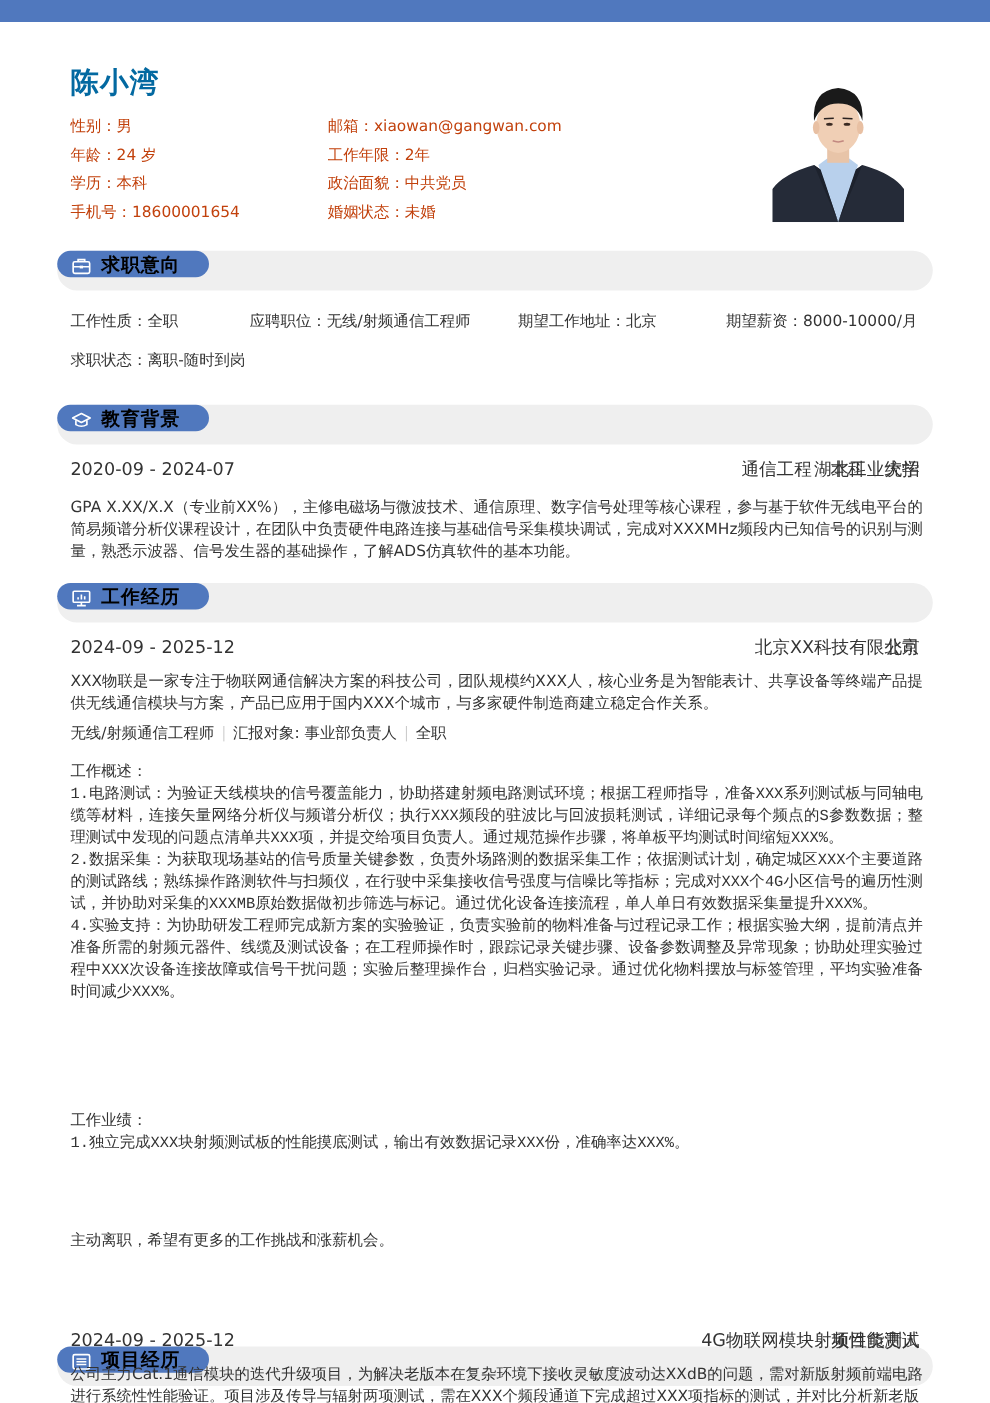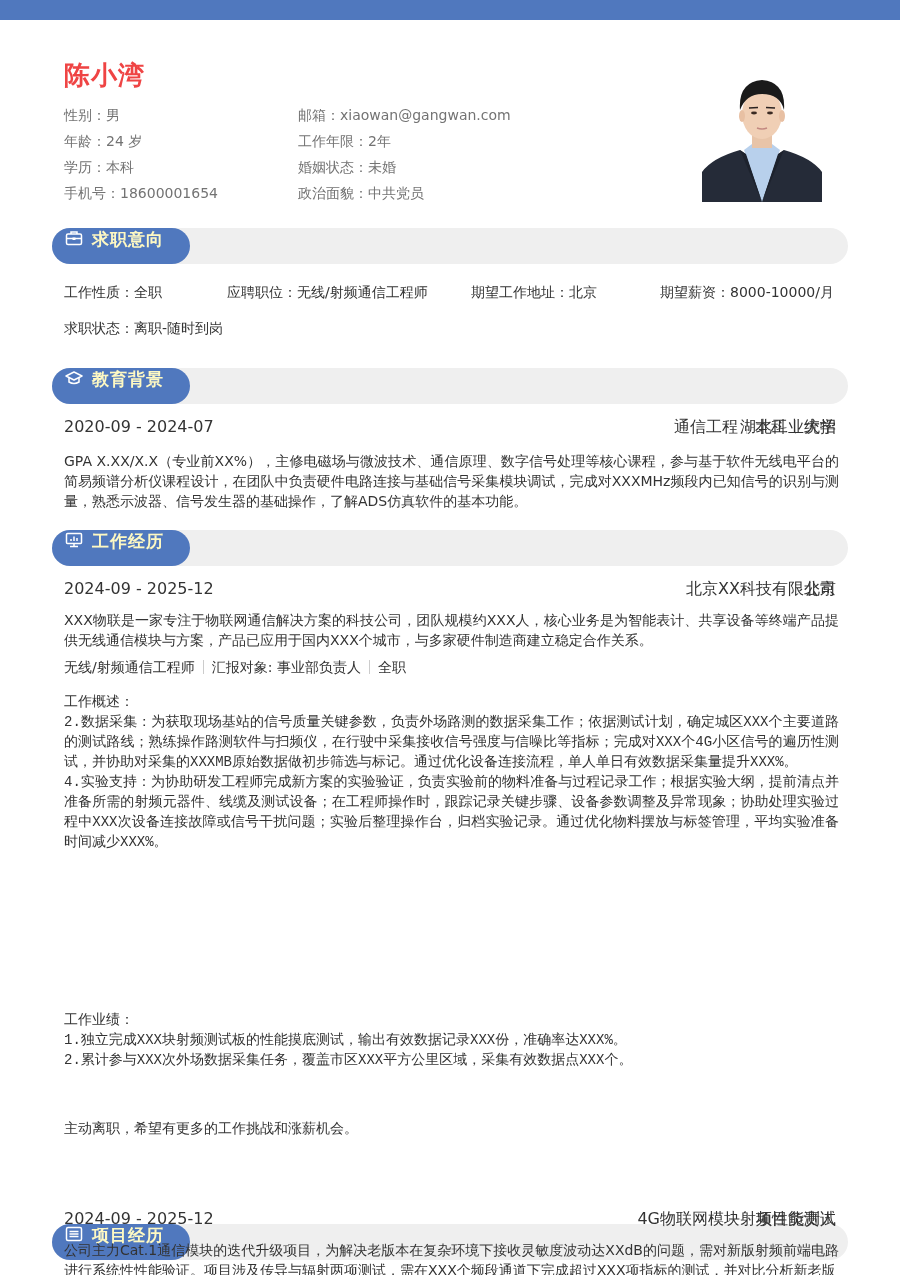--- a/index.html
+++ b/index.html
@@ -6,30 +6,30 @@
     html, body { width: 900px; height: 1275px; overflow: hidden; background: #ffffff; }
     body {
       font-family: "DejaVu Sans", "Liberation Sans", sans-serif;
       color: #333333;
       font-size: 14px;
       position: relative;
     }
     .top-bar { position: absolute; left: 0; top: 0; width: 900px; height: 20px; background: #5078be; }
 
     
-    .name { position: absolute; left: 64px; top: 58px; font-size: 26px; font-weight: bold; color: #ef4444; letter-spacing: 1px; }
+    .name { position: absolute; left: 64px; top: 58px; font-size: 26px; font-weight: bold; color: #0369a1; letter-spacing: 1px; }
     .info-col { position: absolute; top: 104px; }
     .info-col.left { left: 64px; }
     .info-col.right { left: 298px; }
-    .info-row { height: 26px; line-height: 22px; font-size: 14px; color: #737373; white-space: nowrap; }
+    .info-row { height: 26px; line-height: 22px; font-size: 14px; color: #c2410c; white-space: nowrap; }
     .photo { position: absolute; left: 702px; top: 70px; width: 120px; height: 132px; overflow: hidden; background: #ffffff; }
 
     
     .section-head { position: absolute; left: 52px; width: 796px; height: 36px; background: #efefef; border-radius: 18px; }
-    .section-pill { position: absolute; left: 0; top: 0; height: 36px; width: 138px; background: #5078be; border-radius: 18px; color: #fef9c3; display: flex; align-items: flex-start; padding-left: 12px; }
+    .section-pill { position: absolute; left: 0; top: 0; height: 24px; width: 138px; background: #5078be; border-radius: 18px; color: #000000; display: flex; align-items: flex-end; padding-left: 12px; }
     .section-pill .ico { width: 20px; height: 20px; display: inline-flex; align-items: center; justify-content: center; margin-right: 8px; }
     .section-pill .title { font-size: 17px; font-weight: bold; letter-spacing: 1px; }
 
     .row3 { position: absolute; left: 64px; width: 772px; display: flex; justify-content: space-between; font-size: 16px; color: #333; line-height: 20px; }
     .row3 .mid { position: absolute; left: 0; right: 0; text-align: right; pointer-events: none; }
     .row3 .rt { display: flex; align-items: center; }
     .sep { display: inline-block; width: 1px; height: 14px; background: #cccccc; margin: 0 8px; vertical-align: middle; }
 
     .para { position: absolute; left: 64px; width: 775px; font-size: 14px; line-height: 20px; color: #333; text-align: justify; }
     .intent-row { position: absolute; left: 64px; width: 780px; font-size: 14px; line-height: 20px; color: #333; white-space: nowrap; }
@@ -47,22 +47,22 @@
 <div class="info-col left">
   <div class="info-row"><span>性别：</span><span>男</span></div>
   <div class="info-row"><span>年龄：</span><span>24 岁</span></div>
   <div class="info-row"><span>学历：</span><span>本科</span></div>
   <div class="info-row"><span>手机号：</span><span>18600001654</span></div>
 </div>
 
 <div class="info-col right">
   <div class="info-row"><span>邮箱：</span><span>xiaowan@gangwan.com</span></div>
   <div class="info-row"><span>工作年限：</span><span>2年</span></div>
+  <div class="info-row"><span>政治面貌：</span><span>中共党员</span></div>
   <div class="info-row"><span>婚姻状态：</span><span>未婚</span></div>
-  <div class="info-row"><span>政治面貌：</span><span>中共党员</span></div>
 </div>
 
 <div class="photo">
   <svg width="120" height="132" viewBox="0 0 120 132">
     <rect width="120" height="132" fill="#ffffff"></rect>
 
     <path d="M0 132 L0 102 Q10 88 38 80 L60 96 L82 80 Q110 88 120 102 L120 132 Z" fill="#252b38"></path>
 
     <path d="M42 80 L60 132 L78 80 L70 74 L50 74 Z" fill="#b8d0ec"></path>
 
@@ -162,28 +162,28 @@
 <div class="meta-line" style="top:657px;">
   <span>无线/射频通信工程师</span>
     <span class="sep"></span>
     <span>汇报对象: 事业部负责人</span>
     <span class="sep"></span>
     <span>全职</span>
 </div>
 
 <div class="para" style="top:692px;">
   <span class="block-line">工作概述：</span>
+  <span class="block-line">1.电路测试：为验证天线模块的信号覆盖能力，协助搭建射频电路测试环境；根据工程师指导，准备XXX系列测试板与同轴电缆等材料，连接矢量网络分析仪与频谱分析仪；执行XXX频段的驻波比与回波损耗测试，详细记录每个频点的S参数数据；整理测试中发现的问题点清单共XXX项，并提交给项目负责人。通过规范操作步骤，将单板平均测试时间缩短XXX%。</span>
   <span class="block-line">2.数据采集：为获取现场基站的信号质量关键参数，负责外场路测的数据采集工作；依据测试计划，确定城区XXX个主要道路的测试路线；熟练操作路测软件与扫频仪，在行驶中采集接收信号强度与信噪比等指标；完成对XXX个4G小区信号的遍历性测试，并协助对采集的XXXMB原始数据做初步筛选与标记。通过优化设备连接流程，单人单日有效数据采集量提升XXX%。</span>
   <span class="block-line">4.实验支持：为协助研发工程师完成新方案的实验验证，负责实验前的物料准备与过程记录工作；根据实验大纲，提前清点并准备所需的射频元器件、线缆及测试设备；在工程师操作时，跟踪记录关键步骤、设备参数调整及异常现象；协助处理实验过程中XXX次设备连接故障或信号干扰问题；实验后整理操作台，归档实验记录。通过优化物料摆放与标签管理，平均实验准备时间减少XXX%。</span>
 </div>
 
 <div class="para" style="top:1010px;">
   <span class="block-line">工作业绩：</span>
   <span class="block-line">1.独立完成XXX块射频测试板的性能摸底测试，输出有效数据记录XXX份，准确率达XXX%。</span>
-  <span class="block-line">2.累计参与XXX次外场数据采集任务，覆盖市区XXX平方公里区域，采集有效数据点XXX个。</span>
 </div>
 
 <div class="para" style="top:1118px;">主动离职，希望有更多的工作挑战和涨薪机会。</div>
 
 <div class="section-head" style="top:1200px;margin-top:24px;">
   <div class="section-pill">
     <span class="ico">
       <svg width="18" height="16" viewBox="0 0 18 16">
           <rect x="1.5" y="1.5" width="15" height="13" rx="1.5" fill="none" stroke="#fff" stroke-width="1.5"></rect>
           <path d="M4.5 5.5 H13.5 M4.5 8 H13.5 M4.5 10.5 H13.5" stroke="#fff" stroke-width="1.3"></path>

